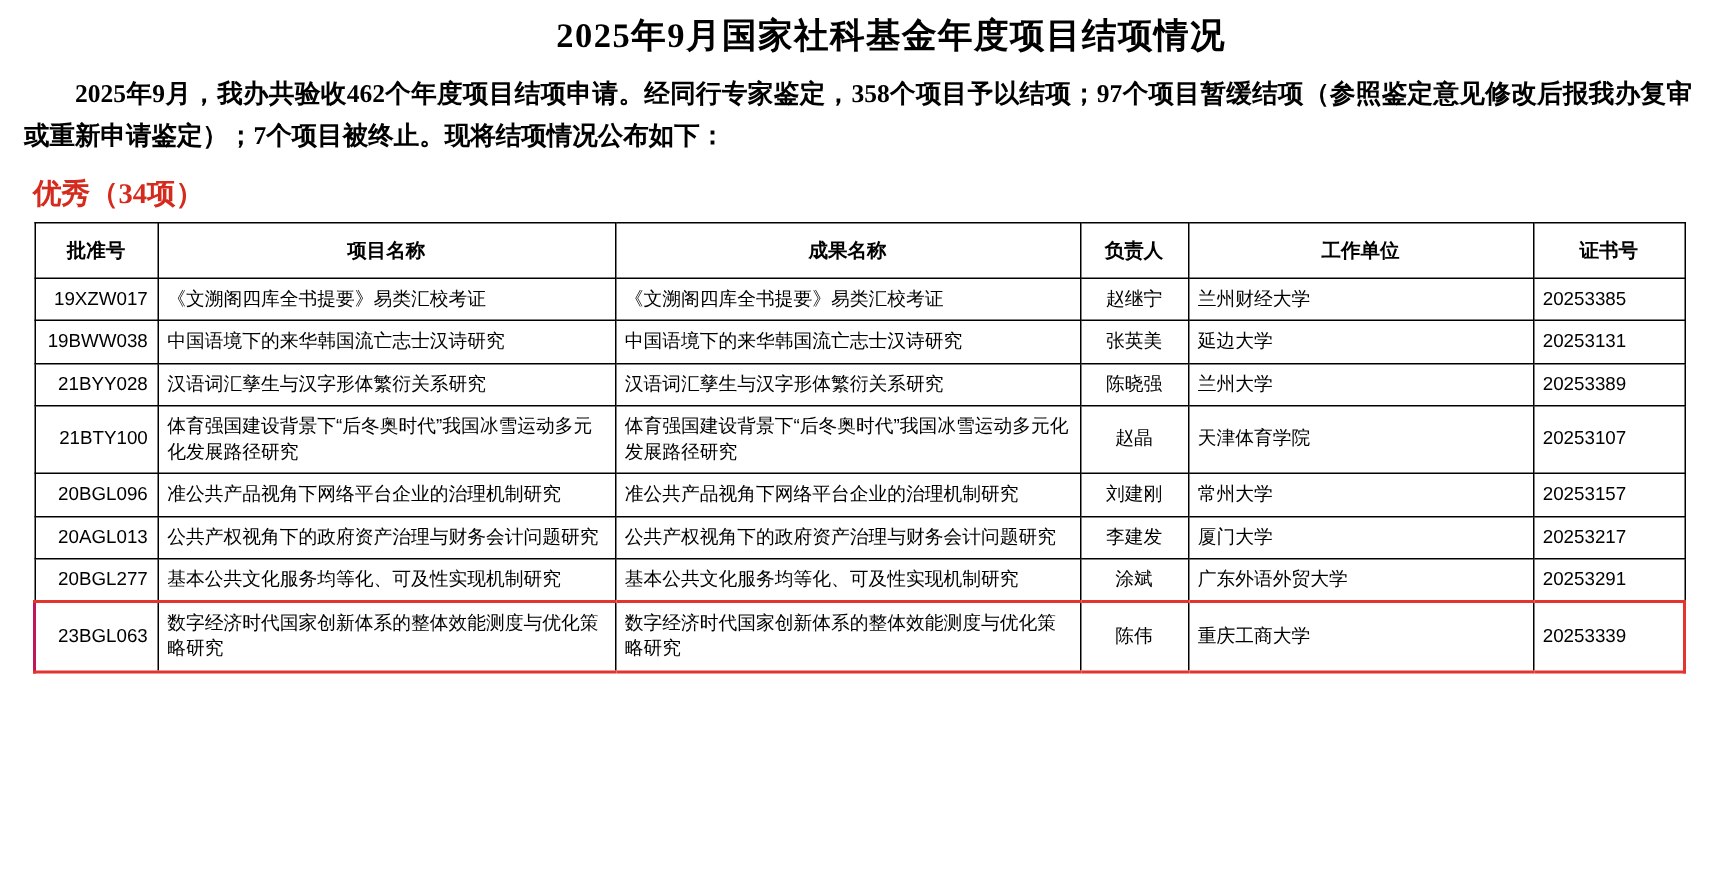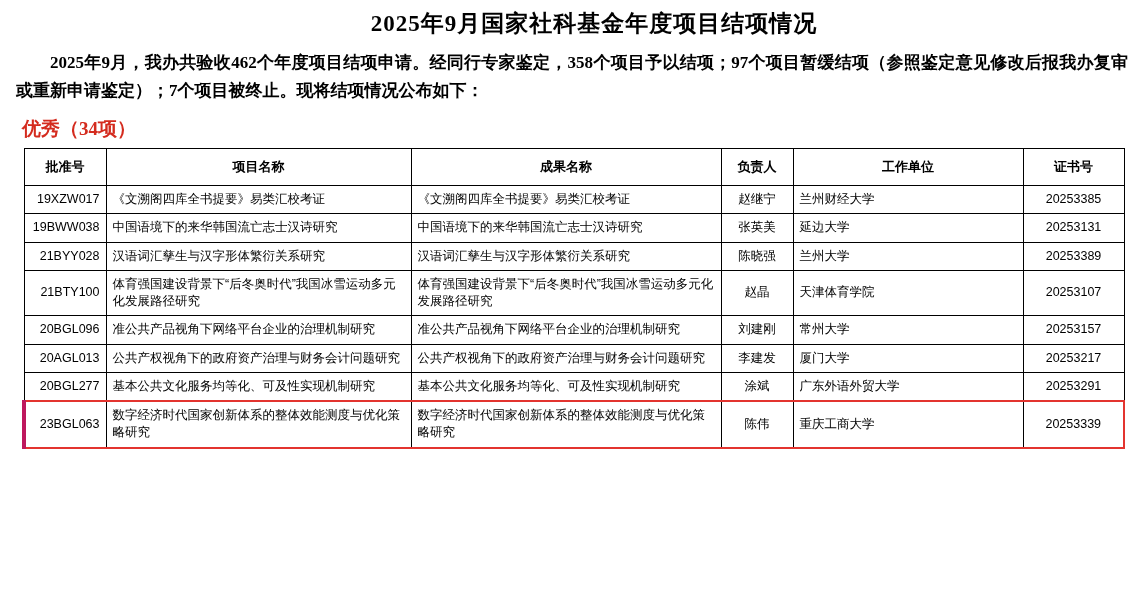--- a/index.html
+++ b/index.html
@@ -69,28 +69,28 @@
     font-weight: bold;
     font-size: 13px;
     height: 26px;
     font-family: "Liberation Sans", "DejaVu Sans", sans-serif;
   }
   td.c-code { text-align: right; font-size: 12px; margin-left: 33px; }
   td.c-name { text-align: left; }
   td.c-result { text-align: left; }
   td.c-person { text-align: center; }
   td.c-org { text-align: left; }
-  td.c-cert { text-align: center; font-size: 12px; }
+  td.c-cert { text-align: left; font-size: 12px; }
 
   tr.highlight td {
     border-top: 2px solid #e3342f;
     border-bottom: 2px solid #e3342f;
   }
   tr.highlight td:first-child {
-    border-left: 4px solid #be185d;
+    border-left: 2px solid #be185d;
   }
   tr.highlight td:last-child {
     border-right: 2px solid #e3342f;
     margin-top: 24px;
   }
   col.w-code { width: 82px; }
   col.w-name { width: 305px; }
   col.w-result { width: 310px; }
   col.w-person { width: 72px; }
   col.w-org { width: 230px; }

